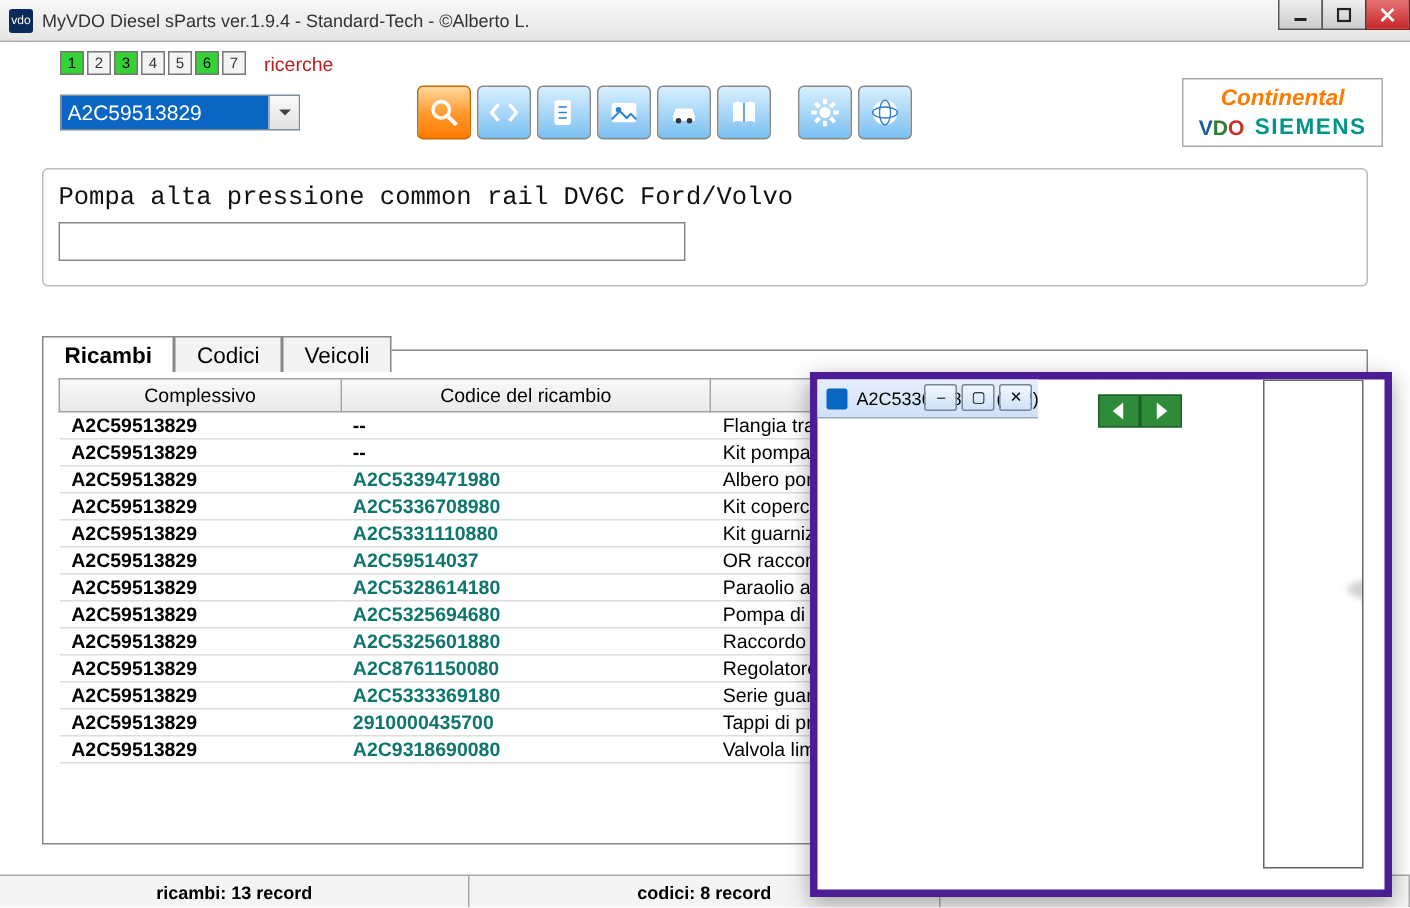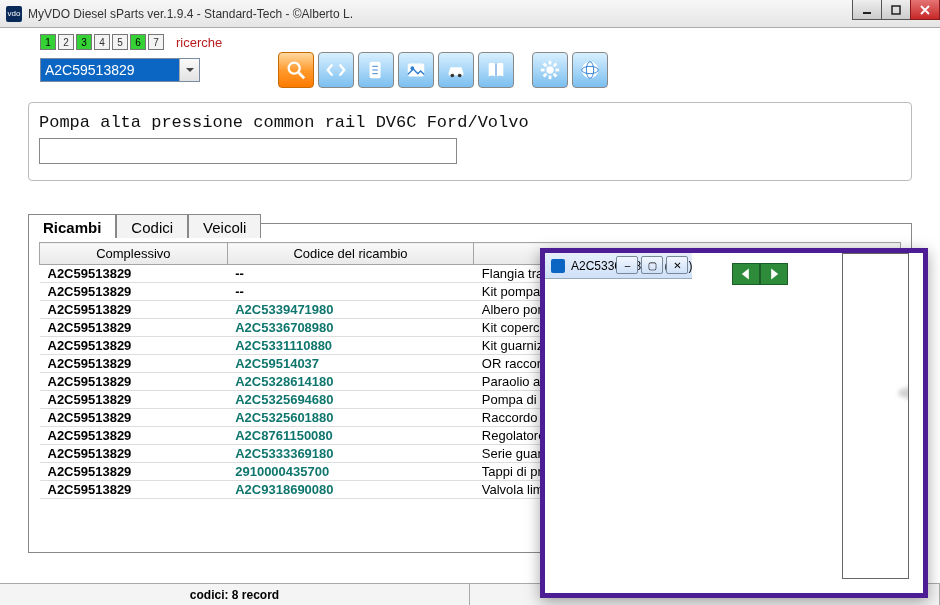--- a/index.html
+++ b/index.html
@@ -362,20 +362,27 @@
     </div>
     <div class="iconbtn">
       <svg viewBox="0 0 24 24">
           <circle cx="12" cy="12" r="9" fill="#fff"></circle>
           <ellipse cx="12" cy="12" rx="9" ry="4" fill="none" stroke="#2d7dd2"></ellipse>
           <ellipse cx="12" cy="12" rx="4" ry="9" fill="none" stroke="#2d7dd2"></ellipse>
         </svg>
     </div>
   </div>
 
+  <div class="brand-box">
+    <span class="brand-conti">Continental</span>
+    <div class="brand-row2">
+      <span class="brand-vdo"><span class="v">V</span><span class="d">D</span><span class="o">O</span></span>
+      <span class="brand-siemens">SIEMENS</span>
+    </div>
+  </div>
 </div>
 
 <div class="desc-box">
   <div class="desc-title">Pompa alta pressione common rail DV6C Ford/Volvo</div>
   <input class="desc-input" style="">
 </div>
 
 <div class="tabs-wrap">
   <div class="tabstrip" id="tabstrip">
       <div class="tab active">Ricambi</div>
@@ -456,20 +463,21 @@
             <td class="bold">A2C59513829</td>
             <td class="link">A2C9318690080</td>
             <td>Valvola limitatrice di pressione</td>
           </tr>
         </tbody>
     </table>
   </div>
 </div>
 
 <div class="statusbar">
+  <div class="cell">ricambi: 13 record</div>
   <div class="cell">codici: 8 record</div>
   <div class="cell"></div>
 </div>
 
 <div class="popup">
   <div class="p-title">
     <div class="p-fav"></div>
     <span>A2C5336708980  (162)</span>
     <div class="p-ctrl">
       <div>–</div>

